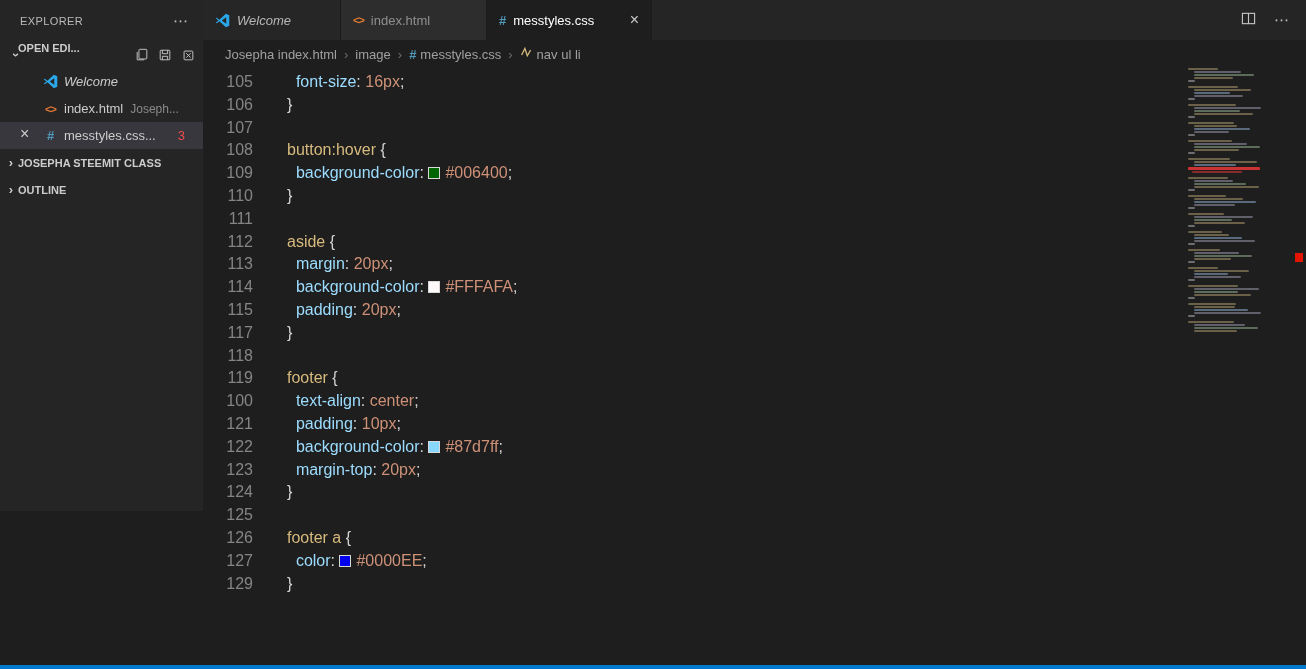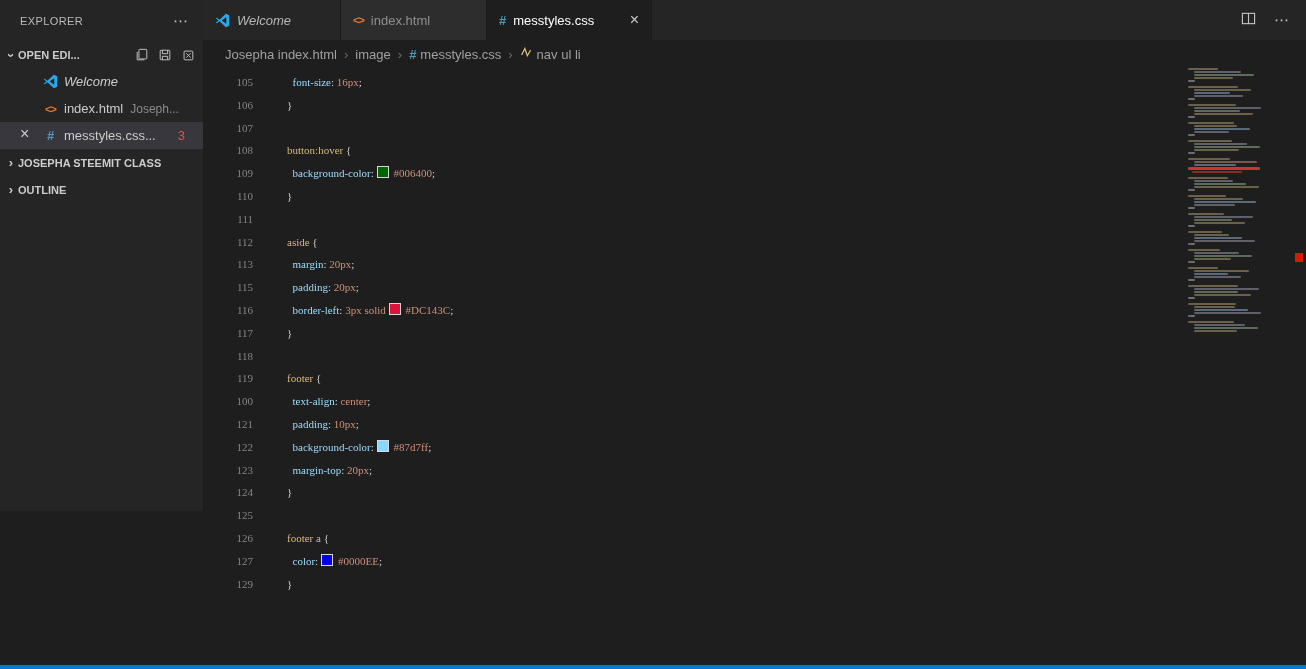--- a/index.html
+++ b/index.html
@@ -6,21 +6,21 @@
   body{
     width:1306px;height:669px;position:relative;overflow:hidden;
     background:#1e1e1e;color:#cccccc;
     font-family:"Liberation Sans",sans-serif;
     -webkit-font-smoothing:antialiased;
   }
   
   .sidebar{position:absolute;left:0;top:0;width:203px;height:511px;background:#252526;z-index:2;}
   .sb-title{height:42px;display:flex;align-items:center;padding:0 14px 0 20px;font-size:11px;letter-spacing:.4px;color:#bbbbbb;}
   .sb-title .more{margin-left:auto;font-size:15px;color:#c5c5c5;cursor:pointer;letter-spacing:1px;}
-  .oe-header{height:26px;display:flex;align-items:center;font-size:11px;font-weight:bold;color:#cccccc;padding:0 8px 0 4px;}
+  .oe-header{height:26px;display:flex;font-size:11px;font-weight:bold;color:#cccccc;padding:0 8px 0 4px;}
   .chev{display:inline-block;color:#cccccc;font-size:13px;font-weight:bold;width:14px;text-align:center;flex:none;}
   .chev.down{transform:rotate(90deg);}
   .oe-icons{margin-left:auto;display:flex;align-items:center;gap:9px;}
   .oe-icons span{display:inline-flex;cursor:pointer;}
   .sb-item{position:relative;height:27px;display:flex;align-items:center;font-size:13px;color:#cccccc;padding-left:42px;cursor:pointer;}
   .sb-item .fi{width:17px;flex:none;margin-right:5px;display:inline-flex;align-items:center;justify-content:center;}
   .sb-item .lbl{white-space:nowrap;}
   .sb-item .lbl.italic{font-style:italic;}
   .sb-item .desc{color:#8a8a8a;font-size:12px;margin-left:7px;white-space:nowrap;}
   .sb-item.active{background:#37373d;}
@@ -39,21 +39,21 @@
   .tab-2{width:165px;background:#1e1e1e;color:#ffffff;}
   .tab .tab-close{margin-left:auto;font-size:16px;color:#cccccc;cursor:pointer;}
   .tab-actions{margin-left:auto;display:flex;align-items:center;gap:18px;padding-right:16px;}
   .tab-actions .more{font-size:15px;color:#c5c5c5;letter-spacing:1px;cursor:pointer;}
   
   .breadcrumbs{position:absolute;left:203px;top:40px;right:0;height:28px;background:#1e1e1e;display:flex;align-items:center;padding-left:22px;font-size:13px;color:#a0a0a0;white-space:nowrap;}
   .crumb{cursor:pointer;display:inline-flex;align-items:center;gap:4px;}
   .crumb-sep{color:#6e6e6e;margin:0 7px;font-size:13px;}
   
   .editor{position:absolute;left:203px;top:68px;right:0;bottom:4px;background:#1e1e1e;
-    font-family:Liberation Serif, serif;font-size:11px;padding-top:3px;}
+    font-family:Liberation Sans, sans-serif;font-size:16px;padding-top:3px;}
   .line{display:flex;height:22.8px;line-height:22.8px;}
   .gutter{width:50px;flex:none;text-align:right;color:#858585;cursor:pointer;}
   .codeseg{padding-left:34px;white-space:pre;cursor:text;}
   .tok-pn{color:#d4d4d4;}
   .tok-prop{color:#9cdcfe;margin-top:44px;}
   .tok-val{color:#ce9178;}
   .tok-sel{color:#d7ba7d;}
   .swatch{display:inline-block;width:12px;height:12px;border:1px solid #d8d8d8;margin-right:5px;vertical-align:-1px;box-sizing:border-box;}
   
   .minimap{position:absolute;top:68px;right:44px;width:74px;z-index:3;cursor:pointer;}
@@ -213,26 +213,26 @@
       </div>
       <div class="line">
         <span class="gutter">112</span>
         <span class="codeseg"><span class="tok-sel">aside</span><span class="tok-pn"> {</span></span>
       </div>
       <div class="line">
         <span class="gutter">113</span>
         <span class="codeseg"><span class="tok-pn">  </span><span class="tok-prop">margin</span><span class="tok-pn">: </span><span class="tok-val">20px</span><span class="tok-pn">;</span></span>
       </div>
       <div class="line">
+        <span class="gutter">114</span>
+        <span class="codeseg"><span class="tok-pn">  </span><span class="tok-prop">background-color</span><span class="tok-pn">: </span><span class="swatch" style="background: rgb(255, 250, 250);"></span><span class="tok-val">#FFFAFA</span><span class="tok-pn">;</span></span>
+      </div>
+      <div class="line">
         <span class="gutter">115</span>
         <span class="codeseg"><span class="tok-pn">  </span><span class="tok-prop">padding</span><span class="tok-pn">: </span><span class="tok-val">20px</span><span class="tok-pn">;</span></span>
-      </div>
-      <div class="line">
-        <span class="gutter">116</span>
-        <span class="codeseg"><span class="tok-pn">  </span><span class="tok-prop">border-left</span><span class="tok-pn">: </span><span class="tok-val">3px solid </span><span class="swatch" style="background: rgb(220, 20, 60);"></span><span class="tok-val">#DC143C</span><span class="tok-pn">;</span></span>
       </div>
       <div class="line">
         <span class="gutter">117</span>
         <span class="codeseg"><span class="tok-pn">}</span></span>
       </div>
       <div class="line">
         <span class="gutter">118</span>
         <span class="codeseg"></span>
       </div>
       <div class="line">

